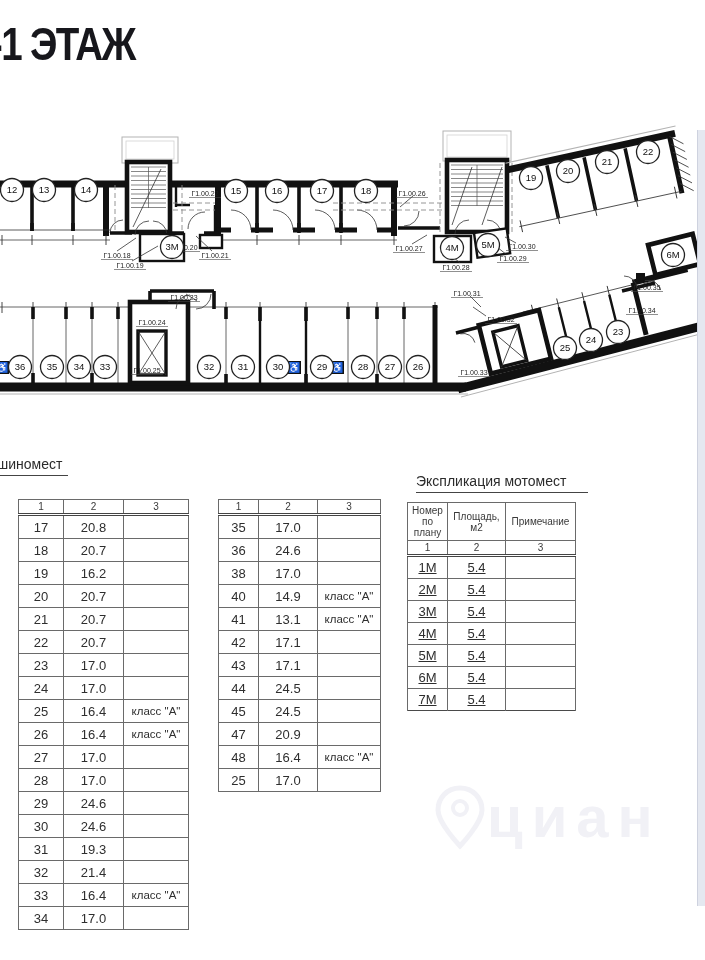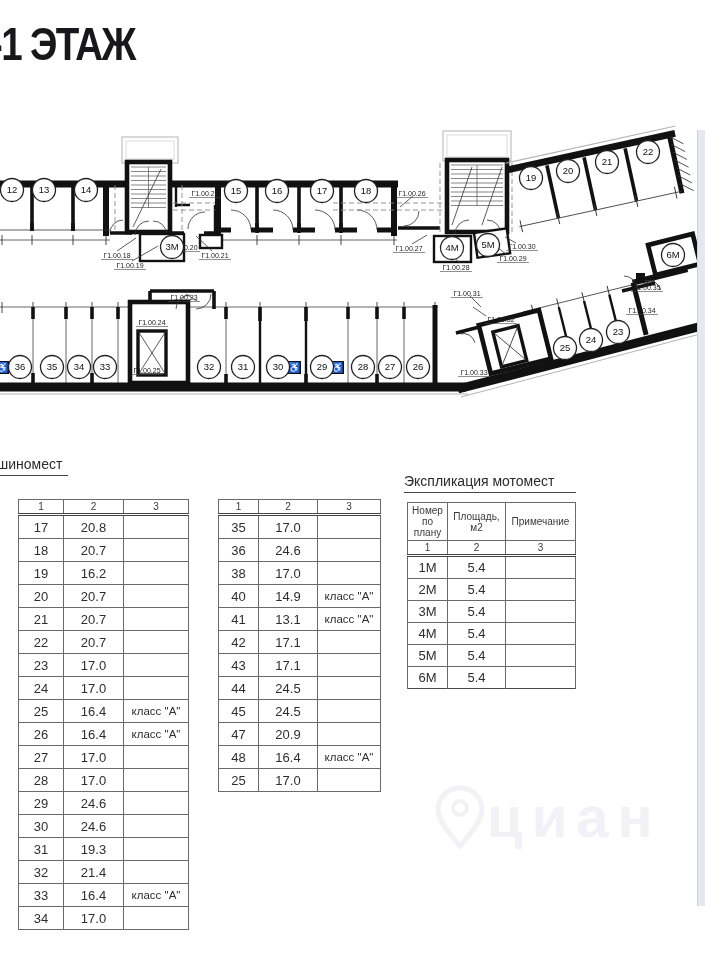--- a/index.html
+++ b/index.html
@@ -40,21 +40,21 @@
     padding-bottom:3px;white-space:nowrap;overflow:hidden;}
   table.expl{position:absolute;border-collapse:collapse;border:1.4px solid #4a4a4a;
     table-layout:fixed;background:#fff;}
   table.expl th,table.expl td{border:1px solid #6a6a6a;text-align:center;padding:0;
     overflow:hidden;}
   table.expl thead th{font-weight:normal;font-size:10px;color:#3a3a3a;height:13px;}
   table.expl thead tr.numrow th{border-bottom:3px double #444;}
   table.expl tbody td{height:22px;font-size:13px;color:#2e2e2e;}
   table.expl tbody td.c3{font-size:11.5px;}
   table.moto thead th.names{font-size:10px;height:auto;padding:2px 1px;line-height:11px;}
-  table.moto tbody td{height:21px;}
+  table.moto tbody td{height:21px;text-decoration:underline;}
   table.moto tbody tr:nth-child(n+4) td{border-bottom:none;}
 
   
   .watermark{position:absolute;left:433px;top:783px;display:flex;align-items:center;
     color:#f1f1f6;}
   .watermark .wm-text{font-size:58px;font-weight:bold;letter-spacing:9px;line-height:1;}
 
   
   .edge-strip{position:absolute;left:697px;top:130px;width:8px;height:776px;
     background:#e5e8f0;border-left:1px solid #ced2df;}
@@ -463,21 +463,21 @@
         <td class="c3">класс "А"</td>
       </tr>
       <tr>
         <td class="c1">25</td>
         <td class="c2">17.0</td>
         <td class="c3"></td>
       </tr>
     </tbody>
 </table>
 
-<div class="tbl-title" style="left:404px;top:473px;width:172px;">Экспликация мотомест</div>
+<div class="tbl-title" style="left:416px;top:473px;width:172px;">Экспликация мотомест</div>
 <table class="expl moto" style="left:407px;top:502px;width:168px;">
   <colgroup>
       <col style="width:40px">
       <col style="width:58px">
       <col style="width:70px">
     </colgroup>
   <thead>
     <tr>
       <th class="names">Номер по плану</th>
       <th class="names">Площадь, м2</th>
@@ -513,20 +513,25 @@
       <tr>
         <td class="c1">5М</td>
         <td class="c2">5.4</td>
         <td class="c3"></td>
       </tr>
       <tr>
         <td class="c1">6М</td>
         <td class="c2">5.4</td>
         <td class="c3"></td>
       </tr>
+      <tr>
+        <td class="c1">7М</td>
+        <td class="c2">5.4</td>
+        <td class="c3"></td>
+      </tr>
     </tbody>
 </table>
 
 <div class="watermark">
   <svg width="54" height="68" viewBox="0 0 54 68">
     <path d="M27,5 C14,5 5,15 5,27 C5,40 27,63 27,63 C27,63 49,40 49,27 C49,15 40,5 27,5 Z" fill="none" stroke="#f1f1f6" stroke-width="5"></path>
     <circle cx="27" cy="25" r="7" fill="none" stroke="#f1f1f6" stroke-width="4"></circle>
   </svg>
   <span class="wm-text">циан</span>
 </div>

